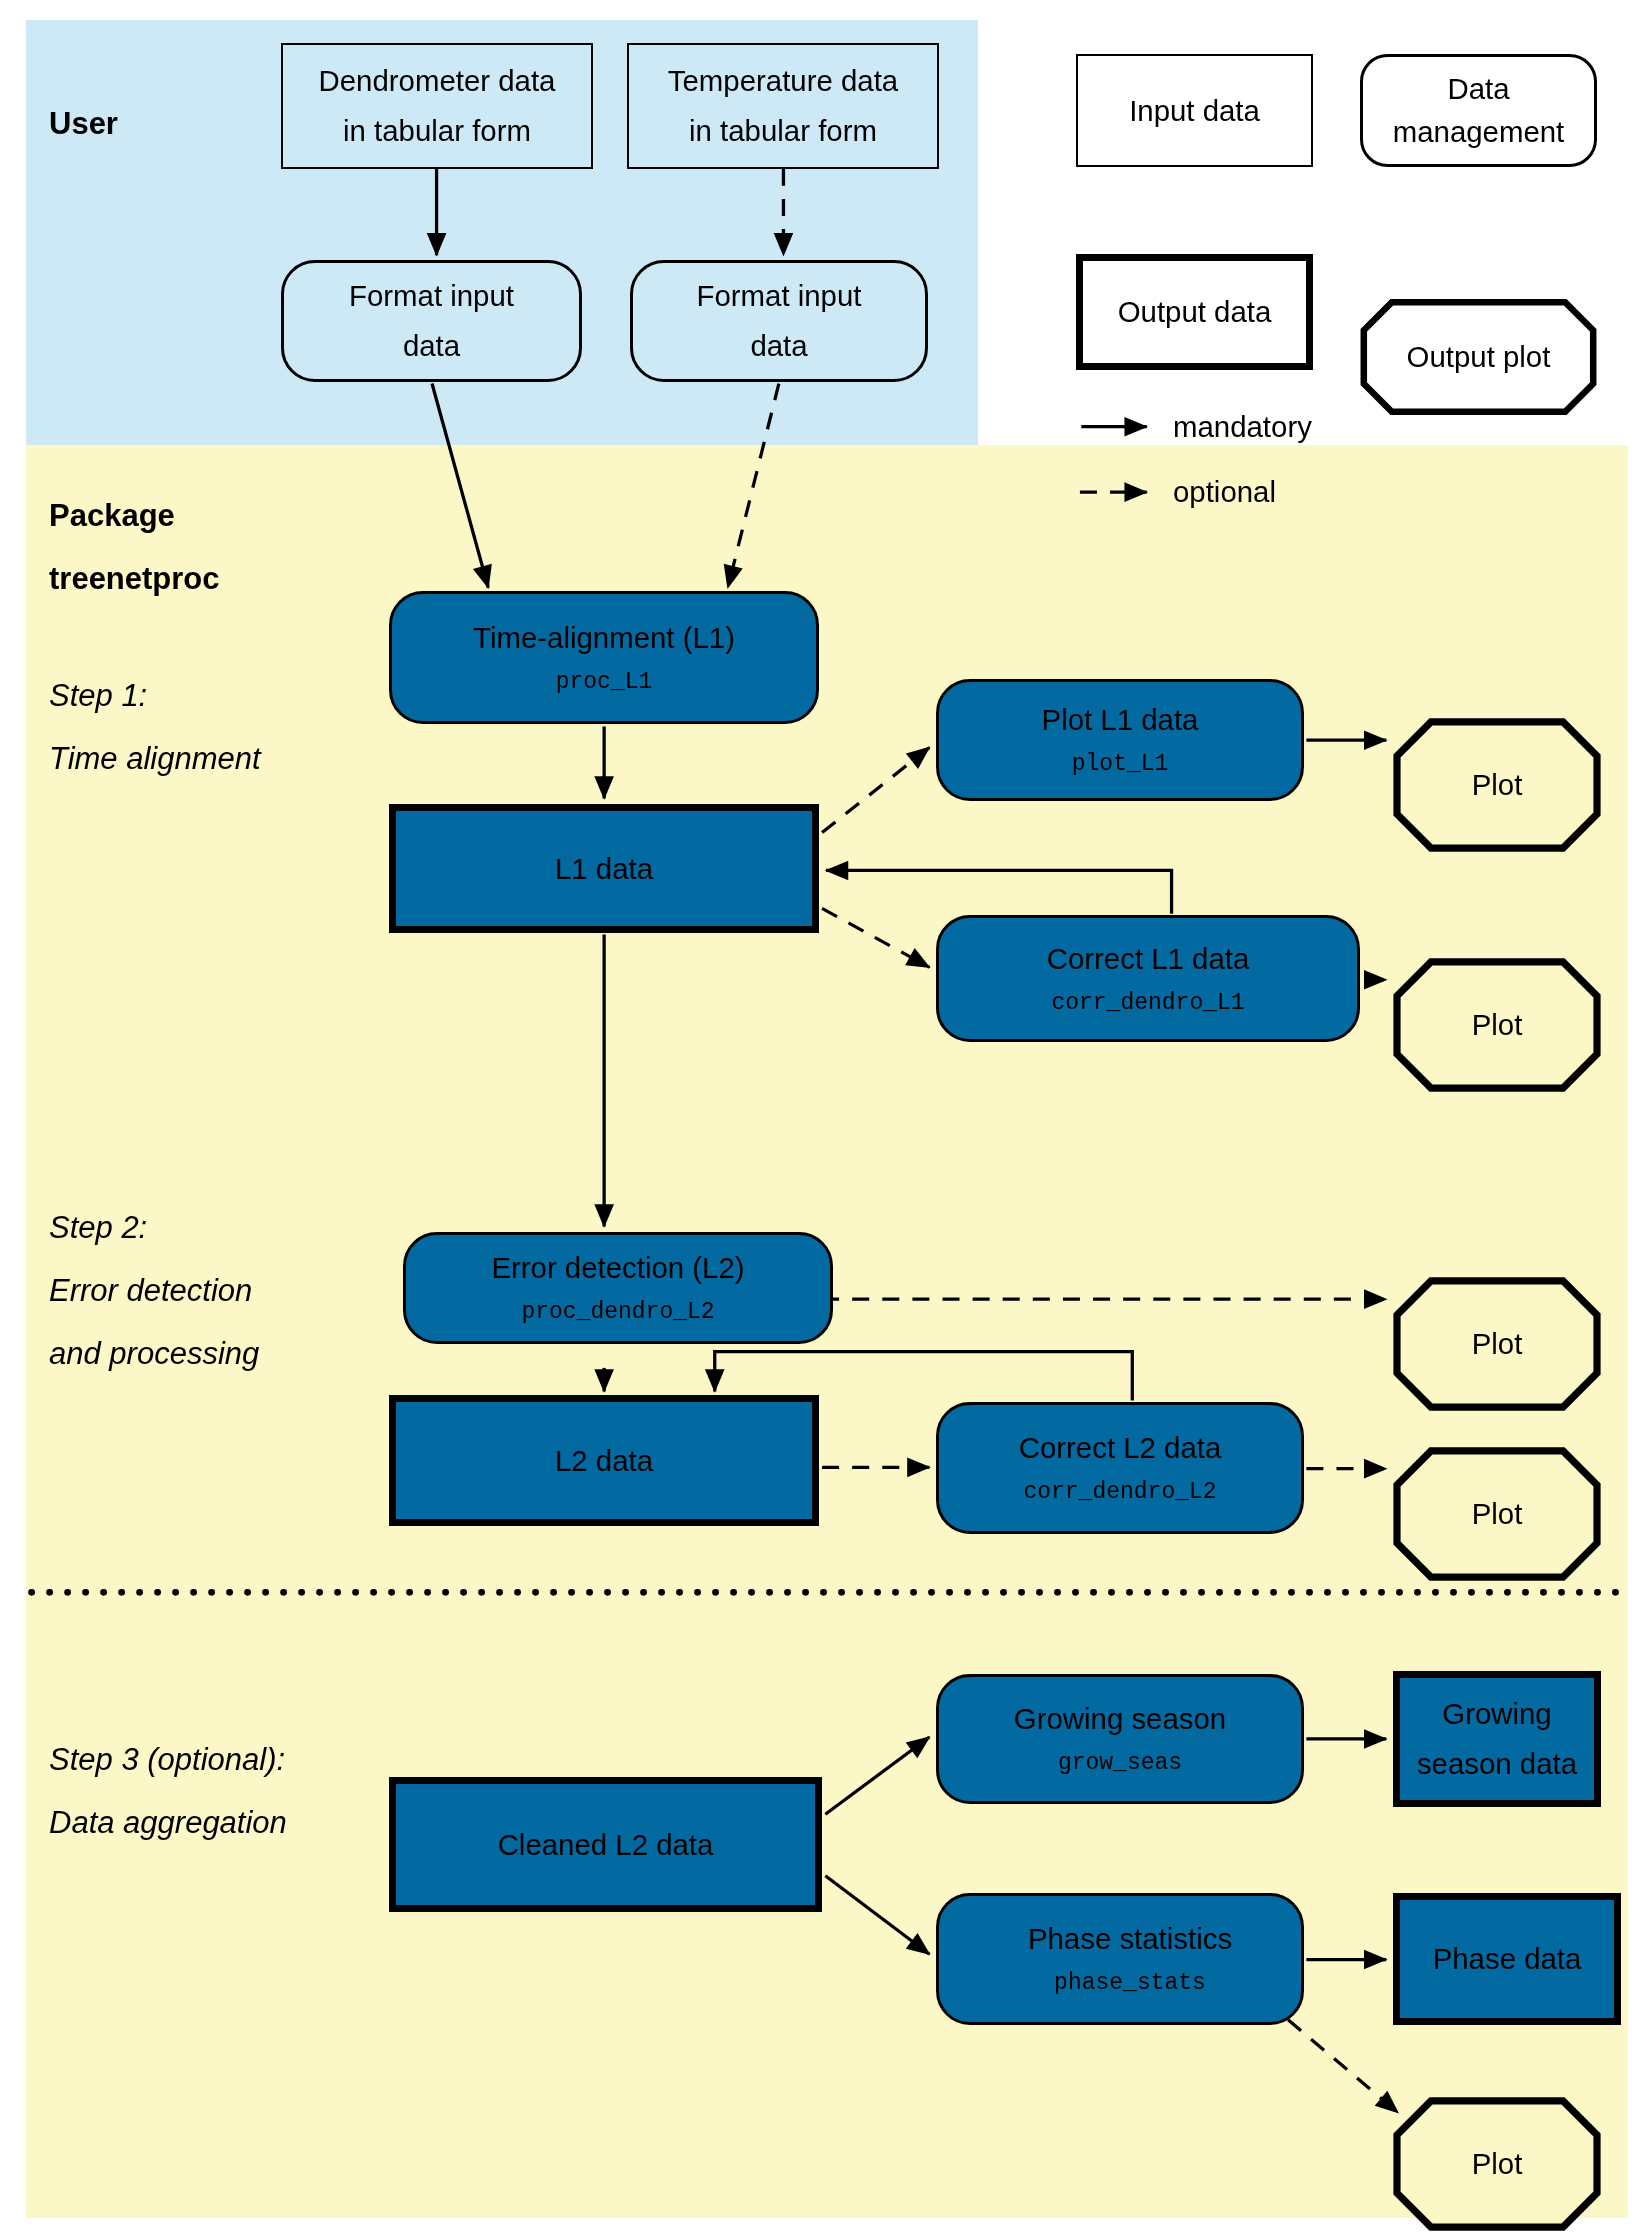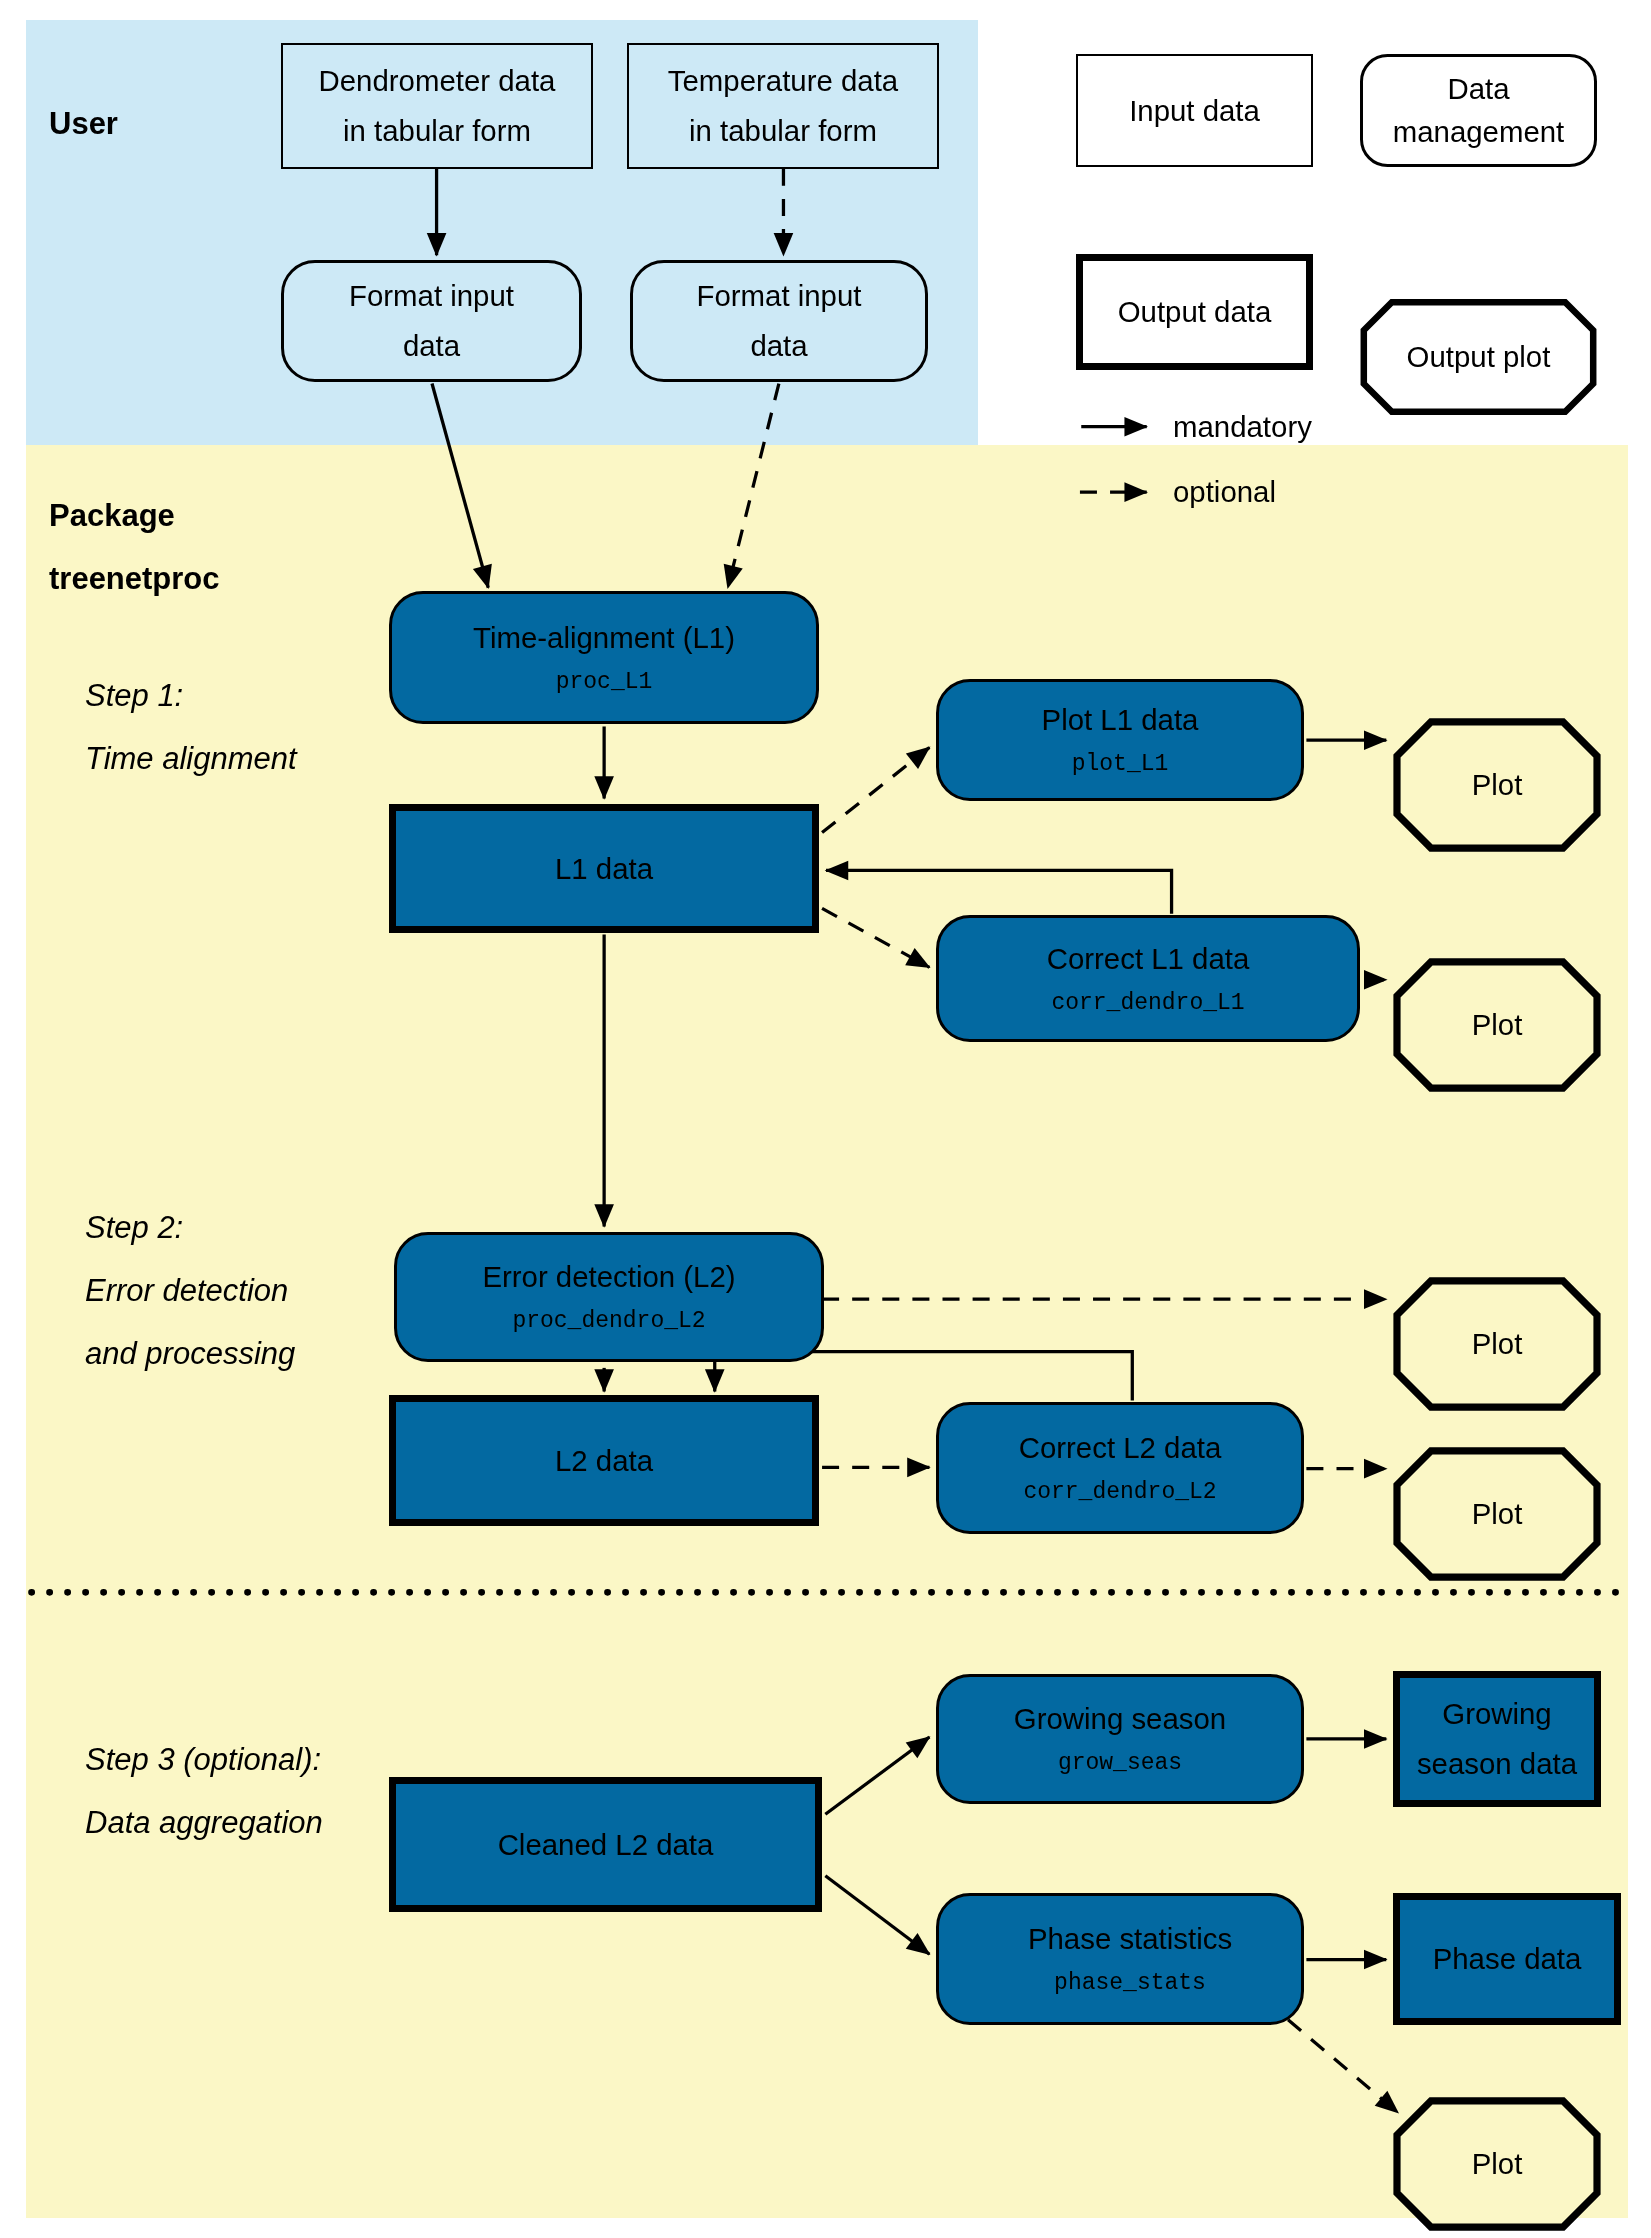--- a/index.html
+++ b/index.html
@@ -6,21 +6,21 @@
   #canvas{
     position:relative;width:1652px;height:2239px;background:#ffffff;
     font-family:"Liberation Sans","DejaVu Sans",sans-serif;color:#000;
     overflow:hidden;
   }
   .region{position:absolute;}
   #user-region{left:26px;top:19.6px;width:952px;height:425px;background:#cde9f6;}
   #package-region{left:26px;top:445px;width:1602px;height:1773px;background:#fbf7c6;}
 
   .hdr{position:absolute;font-weight:bold;font-size:31px;line-height:63px;white-space:pre;}
-  .step{position:absolute;font-style:italic;font-size:31px;line-height:63px;white-space:pre;margin-left:36px;}
+  .step{position:absolute;font-style:italic;font-size:31px;line-height:63px;white-space:pre;}
 
   .node{
     position:absolute;display:flex;flex-direction:column;align-items:center;justify-content:center;
     text-align:center;font-size:29.4px;line-height:1.7;box-sizing:border-box;z-index:3;
   }
   .thin{border:2.6px solid #000;}
   .thick{border:7.2px solid #000;}
   .rounded{border:3.3px solid #000;border-radius:34px;}
   .blue-fill{background:#cde9f6;}
   .yellow-fill{background:#0369a1;}
@@ -132,21 +132,21 @@
     <span>Correct L1 data</span>
       <span class="code">corr_dendro_L1</span>
   </div>
   <div class="oct on-yellow" style="left:1393px;top:913px;width:208px;height:134px;">
     <svg width="208" height="134" viewBox="0 0 318 205">
       <polygon points="58,6 260,6 312,58 312,147 260,199 58,199 6,147 6,58" stroke-width="11"></polygon>
     </svg>
     <div class="oct-label">Plot</div>
   </div>
 
-  <div class="node rounded yellow-fill" style="left:394px;top:1232px;width:430px;height:130px;">
+  <div class="node rounded yellow-fill" style="left:403px;top:1232px;width:430px;height:112px;">
     <span>Error detection (L2)</span>
       <span class="code">proc_dendro_L2</span>
   </div>
   <div class="oct on-yellow" style="left:1393px;top:1232px;width:208px;height:134px;">
     <svg width="208" height="134" viewBox="0 0 318 205">
       <polygon points="58,6 260,6 312,58 312,147 260,199 58,199 6,147 6,58" stroke-width="11"></polygon>
     </svg>
     <div class="oct-label">Plot</div>
   </div>
   <div class="node thick yellow-fill" style="left:389px;top:1395px;width:430px;height:131px;">

